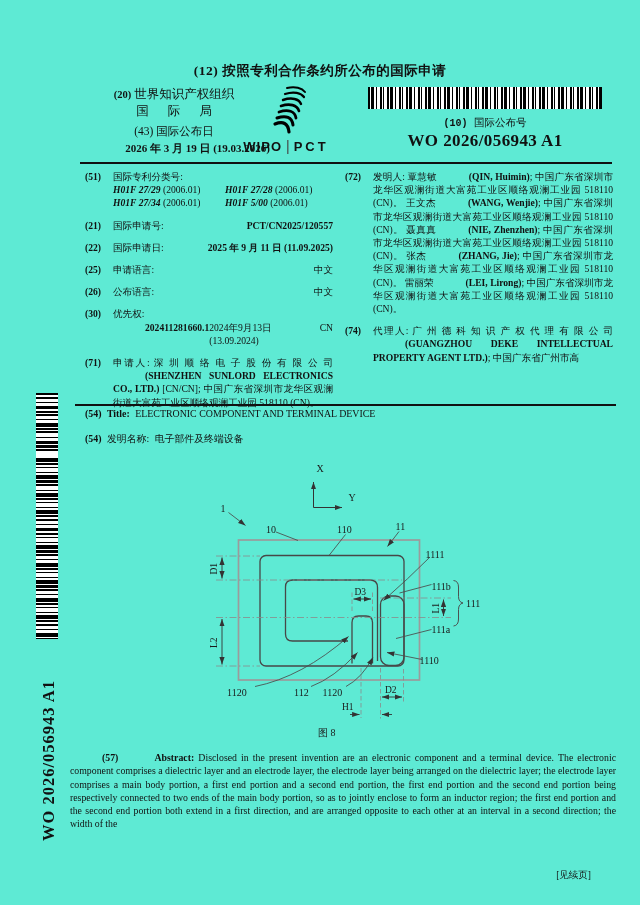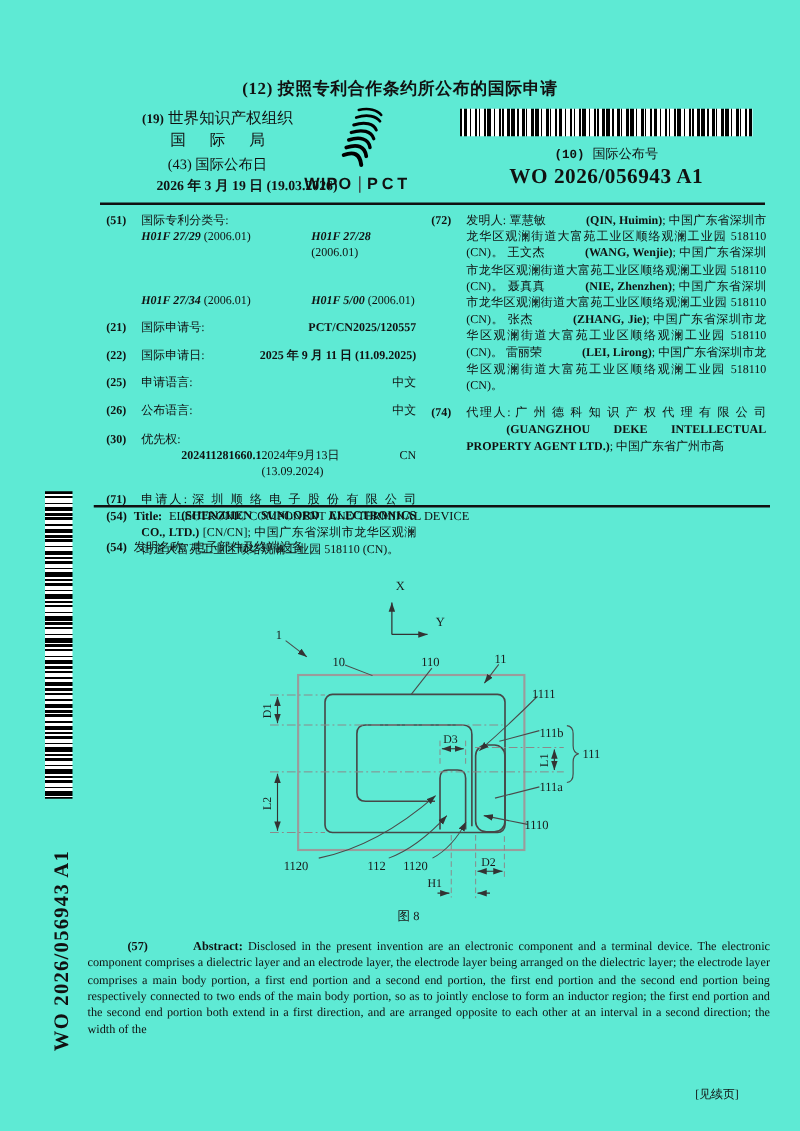--- a/index.html
+++ b/index.html
@@ -36,21 +36,21 @@
   .rule1{top:162px;left:80px;width:532px;}
   .rule2{top:404px;left:75px;width:541px;}
   
   .col{position:absolute;top:170px;font-size:9.6px;line-height:13.2px;}
   .col-left{left:85px;width:248px;}
   .col-right{left:345px;width:268px;}
   .field{position:relative;padding-left:28px;margin-bottom:9px;}
   .fcode{position:absolute;left:0;top:0;font-weight:700;}
   .row-val{display:flex;}
   .row-val .val{margin-left:auto;text-align:right;white-space:nowrap;}
-  .ipc-grid{display:grid;grid-template-columns:112px auto;gap:24px;}
+  .ipc-grid{display:grid;grid-template-columns:112px auto;}
   .prio-row{display:flex;justify-content:space-between;}
   .just{text-align:justify;}
   
   .t54{position:absolute;left:85px;width:530px;font-size:9.9px;line-height:13px;}
   .t54 .fcode54{font-weight:700;}
   .t54-en{top:407px;}
   .t54-zh{top:432px;}
   .t54{left:85px;}
   .t54 span{margin-right:3px;}
   
@@ -71,21 +71,21 @@
 </style>
 </head>
 <body>
 
 <div class="page">
 
   <div class="line12">(12) 按照专利合作条约所公布的国际申请</div>
 
   <div class="org-block">
     <div class="org-name">
-      <span class="code">(19)</span>
+      <span class="code">(20)</span>
       <span>世界知识产权组织</span>
     </div>
     <div class="org-bureau">国 际 局</div>
     <div class="org-date-label">
       <span class="code">(43)</span>
       <span>国际公布日</span>
     </div>
     <div class="org-date">2026 年 3 月 19 日 (19.03.2026)</div>
   </div>
 

